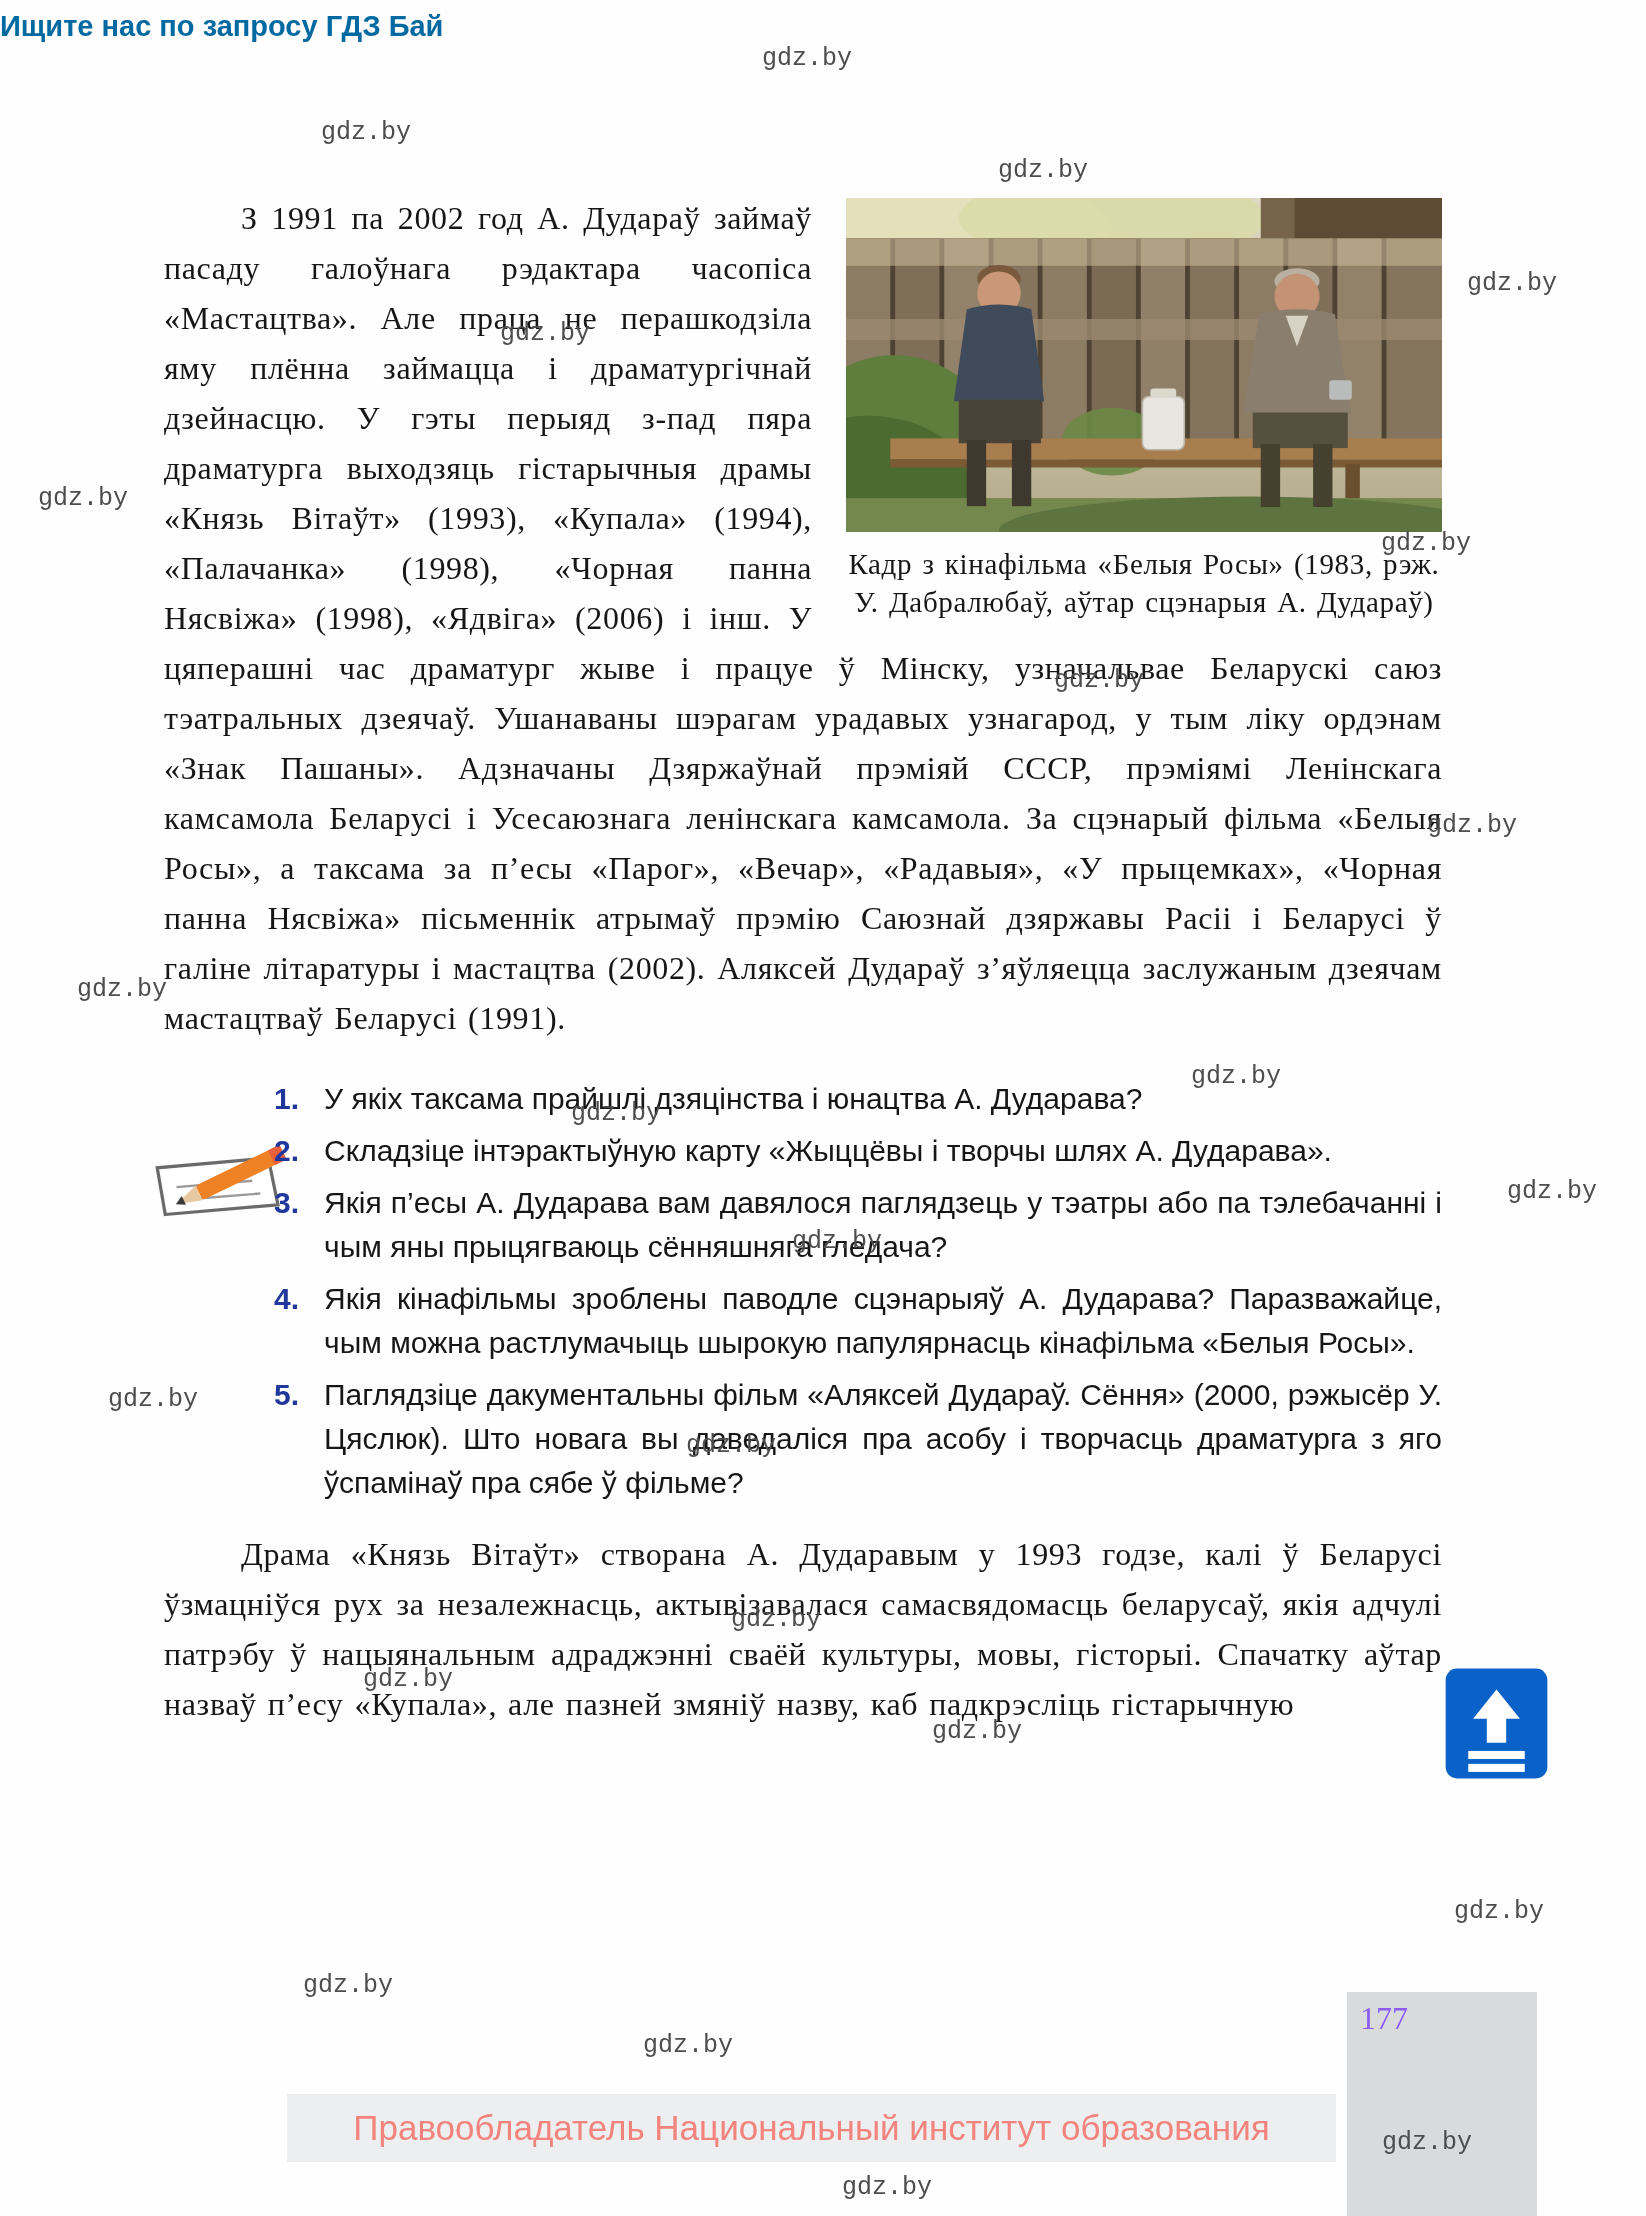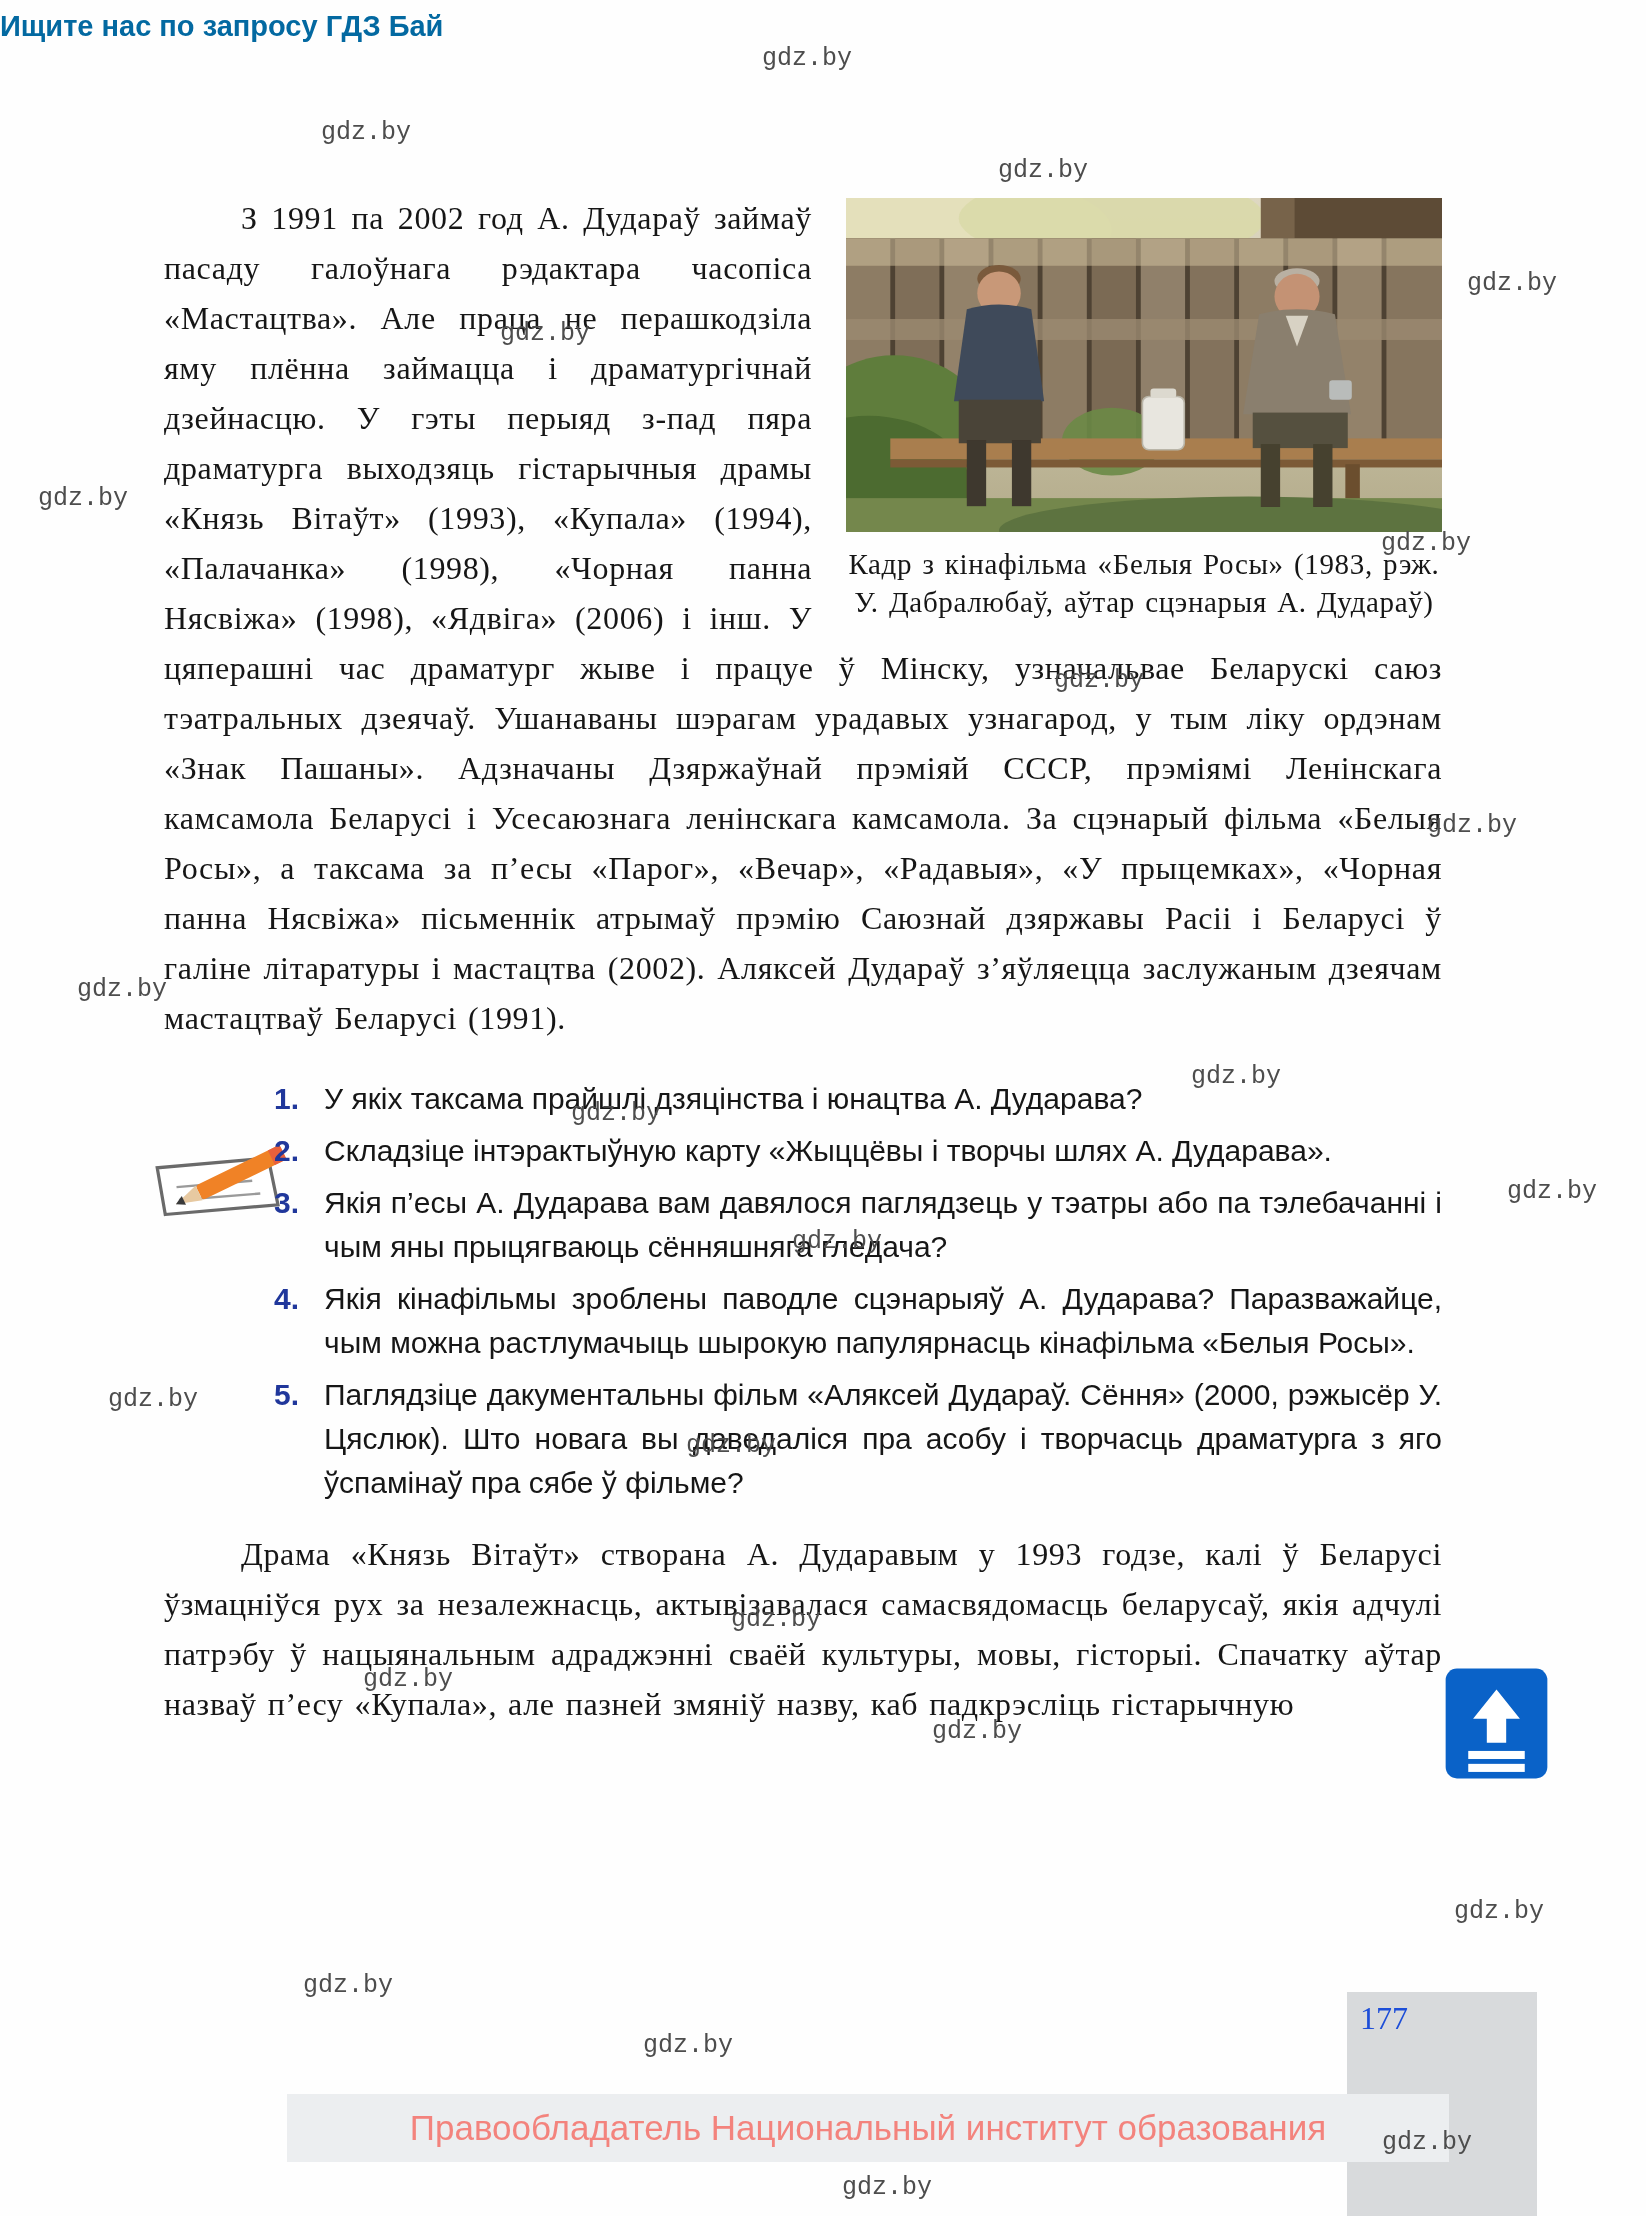--- a/index.html
+++ b/index.html
@@ -89,27 +89,27 @@
     width:105px;height:113px;
   }
   
   .gray-box{
     position:absolute;left:1347px;top:1992px;
     width:190px;height:224px;
     background:#d8dadc;
   }
   .page-number{
     position:absolute;left:1360px;top:2000px;
-    font-size:32px;color:#1d4ed8;
+    font-size:32px;color:#8b5cf6;
     font-family:"Liberation Serif", serif;
   }
   
   .footer-band{
     position:absolute;left:287px;top:2094px;
-    width:1162px;height:68px;
+    width:1049px;height:68px;
     background:#eceef0;
     display:flex;align-items:center;justify-content:center;
   }
   .footer-text{
     font-family:"Liberation Sans", sans-serif;
     font-size:35px;color:#f3837d;
     white-space:nowrap;
   }
   .bottom-links{
     position:absolute;left:0;top:2181px;width:100%;

